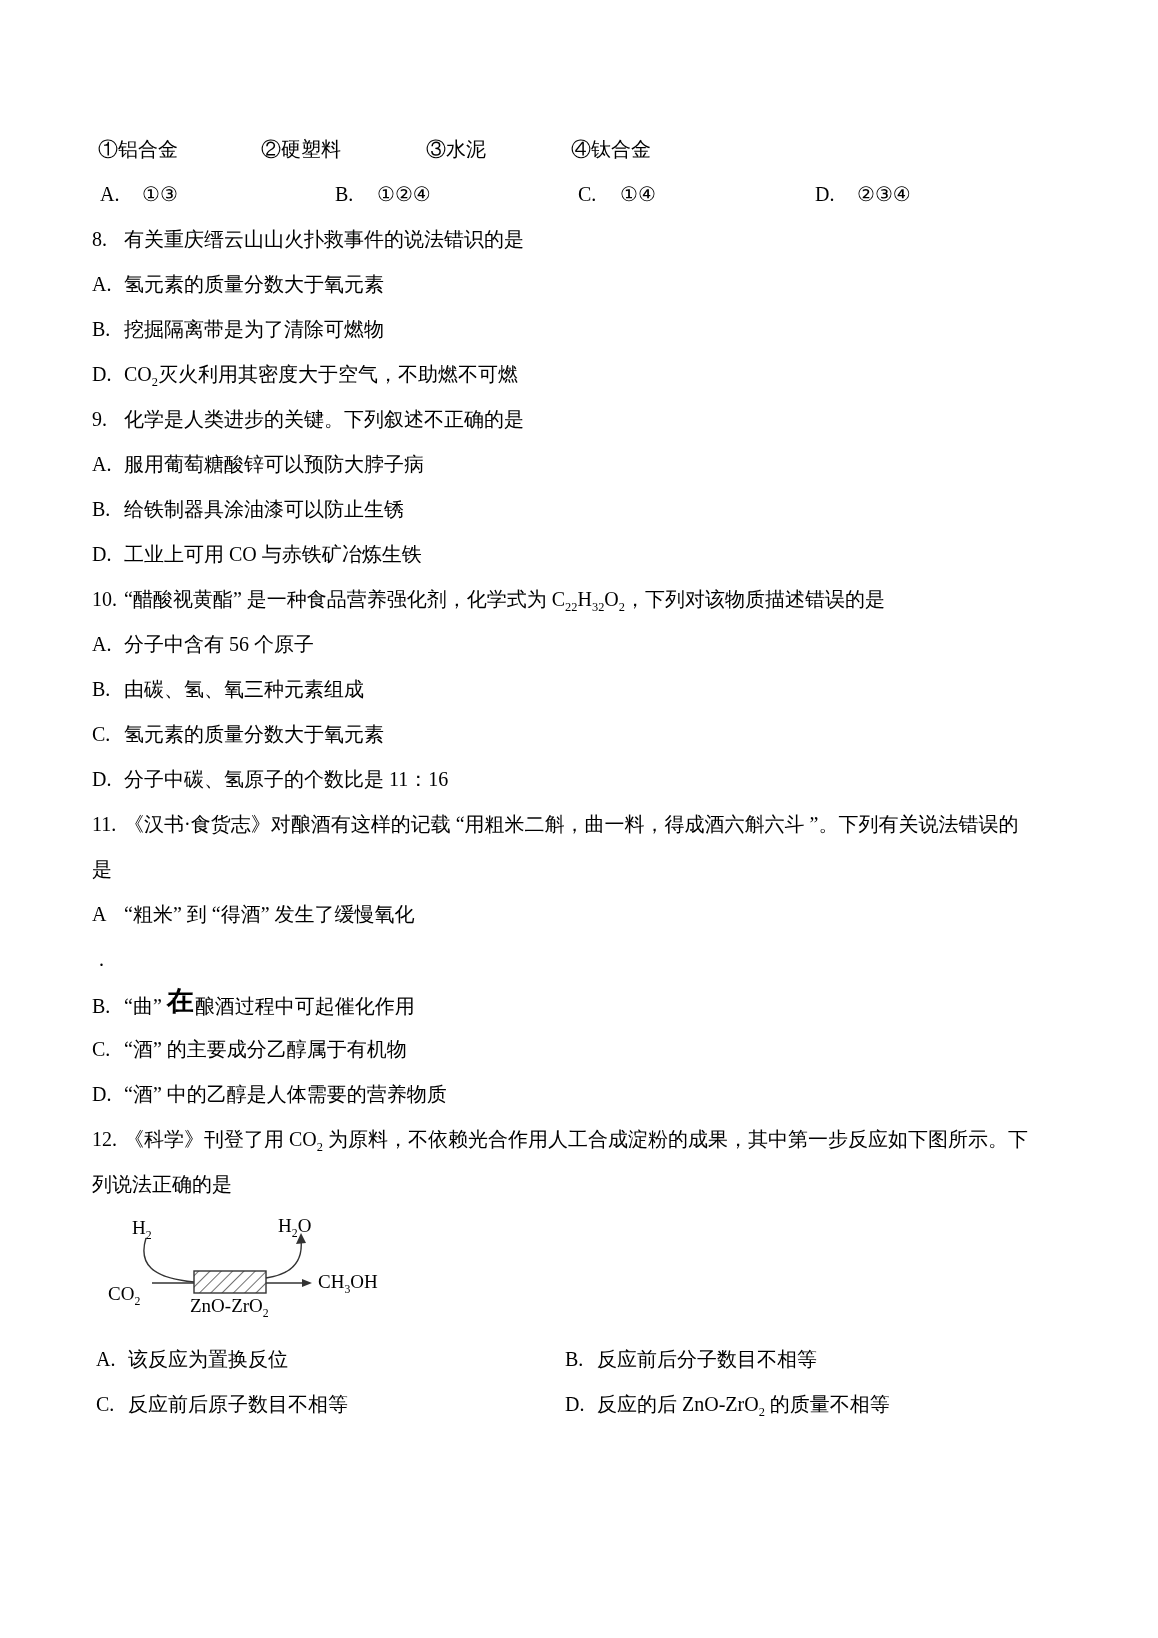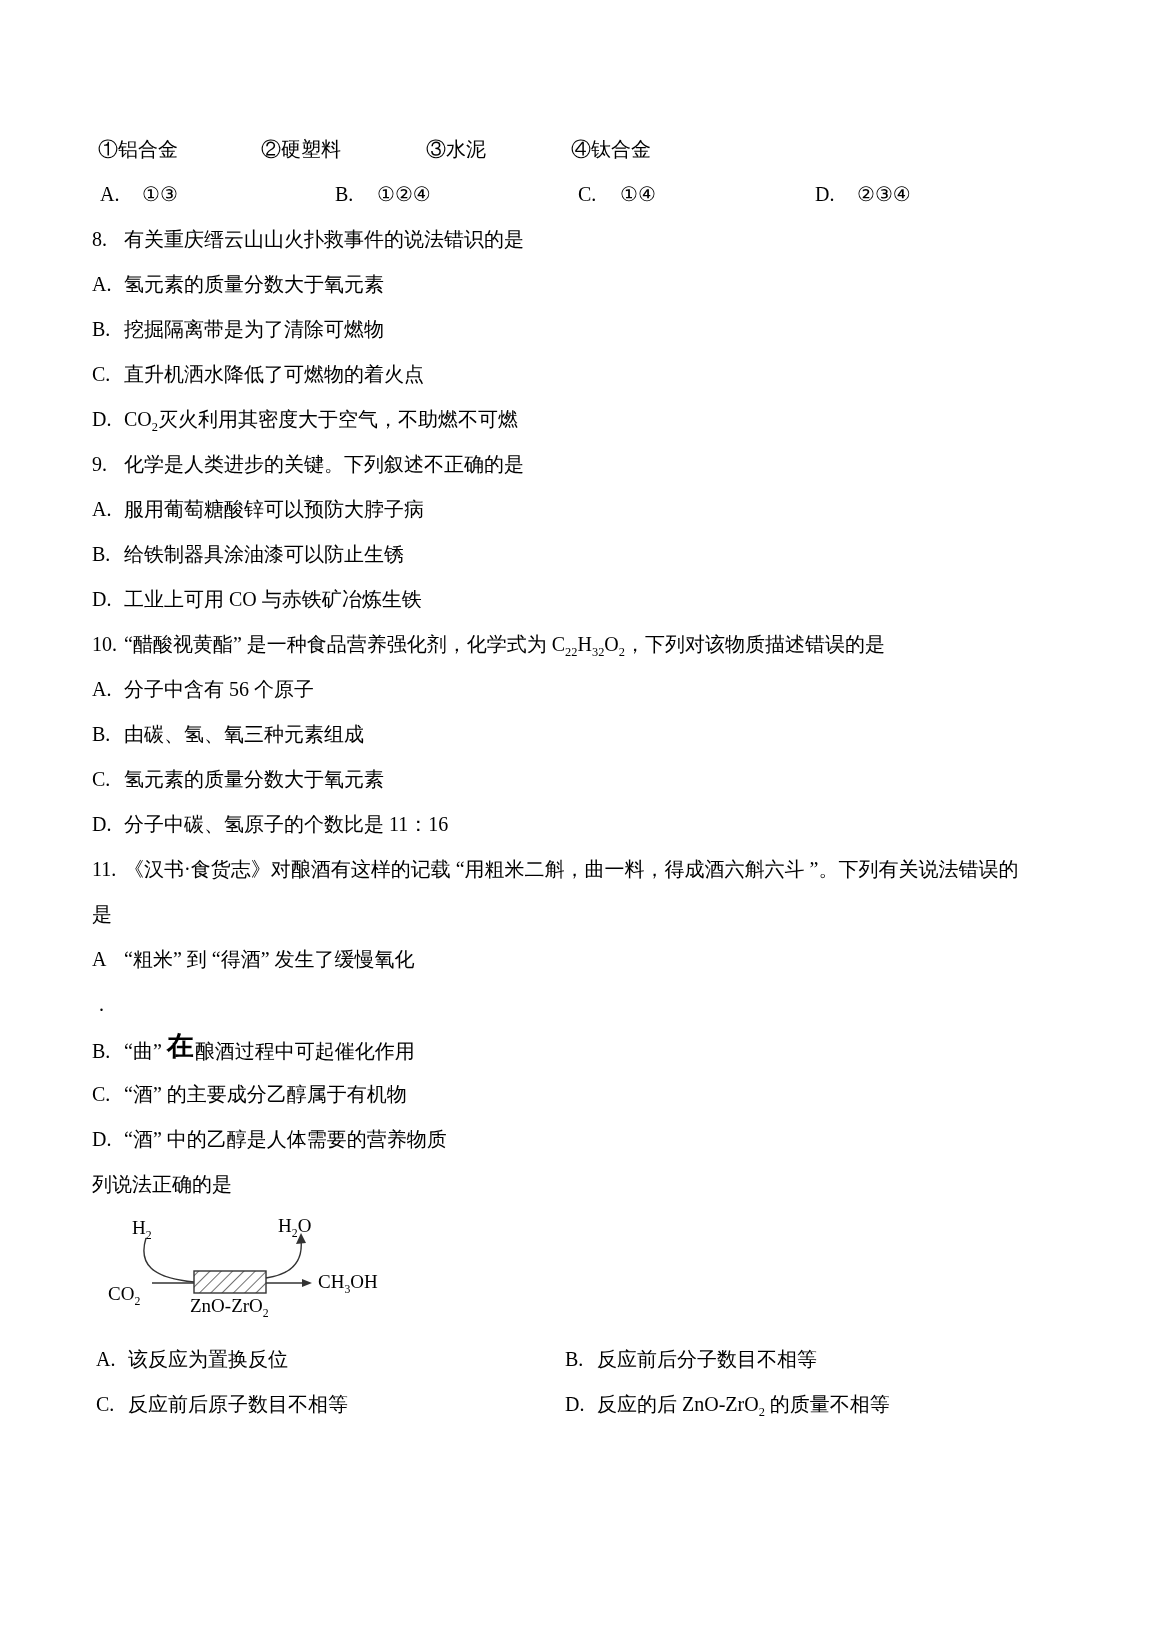--- a/index.html
+++ b/index.html
@@ -36,21 +36,20 @@
   <div class="line">
     <span class="opt-col" style="left:8px"><span class="lbl">A.</span><span class="val">①③</span></span>
     <span class="opt-col" style="left:243px"><span class="lbl">B.</span><span class="val">①②④</span></span>
     <span class="opt-col" style="left:486px"><span class="lbl">C.</span><span class="val">①④</span></span>
     <span class="opt-col" style="left:723px"><span class="lbl">D.</span><span class="val">②③④</span></span>
   </div>
 
   <div class="line"><span class="lbl">8.</span><span>有关重庆缙云山山火扑救事件的说法错识的是</span></div>
   <div class="line"><span class="lbl">A.</span><span>氢元素的质量分数大于氧元素</span></div>
   <div class="line"><span class="lbl">B.</span><span>挖掘隔离带是为了清除可燃物</span></div>
-  <div class="line"><span class="lbl">C.</span><span>直升机洒水降低了可燃物的着火点</span></div>
   <div class="line"><span class="lbl">D.</span><span>CO</span><sub>2</sub><span>灭火利用其密度大于空气，不助燃不可燃</span></div>
 
   <div class="line"><span class="lbl">9.</span><span>化学是人类进步的关键。下列叙述不正确的是</span></div>
   <div class="line"><span class="lbl">A.</span><span>服用葡萄糖酸锌可以预防大脖子病</span></div>
   <div class="line"><span class="lbl">B.</span><span>给铁制器具涂油漆可以防止生锈</span></div>
   <div class="line"><span class="lbl">D.</span><span>工业上可用 CO 与赤铁矿冶炼生铁</span></div>
 
   <div class="line"><span class="lbl">10.</span><span>“醋酸视黄酯” 是一种食品营养强化剂，化学式为 C</span><sub>22</sub><span>H</span><sub>32</sub><span>O</span><sub>2</sub><span>，下列对该物质描述错误的是</span></div>
   <div class="line"><span class="lbl">A.</span><span>分子中含有 56 个原子</span></div>
   <div class="line"><span class="lbl">B.</span><span>由碳、氢、氧三种元素组成</span></div>
@@ -58,20 +57,21 @@
   <div class="line"><span class="lbl">D.</span><span>分子中碳、氢原子的个数比是 11：16</span></div>
 
   <div class="line"><span class="lbl">11.</span><span>《汉书·食货志》对酿酒有这样的记载 “用粗米二斛，曲一料，得成酒六斛六斗 ”。下列有关说法错误的</span></div>
   <div class="line"><span>是</span></div>
   <div class="line"><span class="lbl">A</span><span>“粗米” 到 “得酒” 发生了缓慢氧化</span></div>
   <div class="line dot-line"><span>.</span></div>
   <div class="line"><span class="lbl">B.</span><span>“曲” </span><span class="big">在</span><span>酿酒过程中可起催化作用</span></div>
   <div class="line"><span class="lbl">C.</span><span>“酒” 的主要成分乙醇属于有机物</span></div>
   <div class="line"><span class="lbl">D.</span><span>“酒” 中的乙醇是人体需要的营养物质</span></div>
 
+  <div class="line"><span class="lbl">12.</span><span>《科学》刊登了用 CO</span><sub>2</sub><span> 为原料，不依赖光合作用人工合成淀粉的成果，其中第一步反应如下图所示。下</span></div>
   <div class="line"><span>列说法正确的是</span></div>
 
   <div class="diagram">
     <svg width="300" height="118" viewBox="0 0 300 118">
       <defs>
         <pattern id="hatch" patternUnits="userSpaceOnUse" width="8" height="8" patternTransform="rotate(45)">
           <line x1="0" y1="0" x2="0" y2="8" stroke="#333333" stroke-width="1.4"></line>
         </pattern>
       </defs>
 

